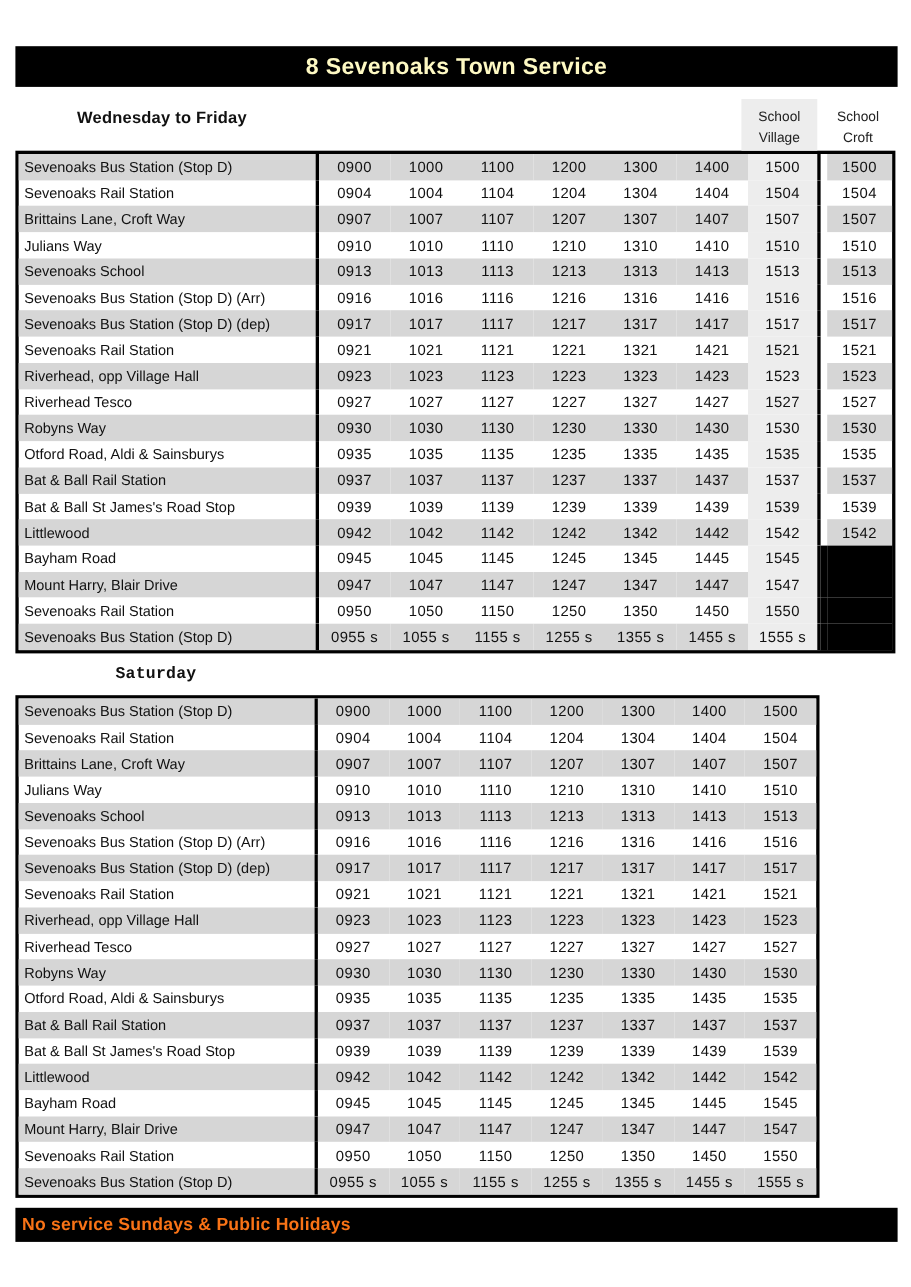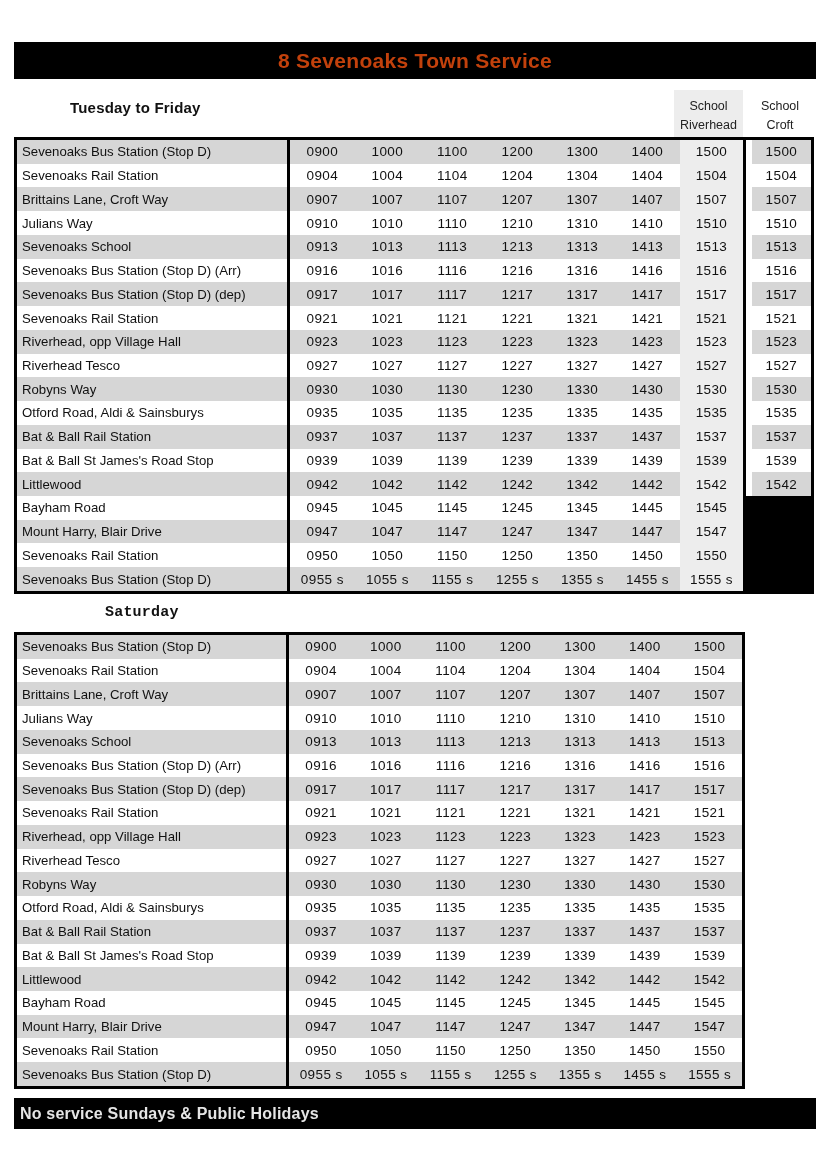--- a/index.html
+++ b/index.html
@@ -8,21 +8,21 @@
     width: 828px; height: 1170px;
     font-family: "Liberation Sans", sans-serif;
     color: #111111;
     overflow: hidden;
   }
   .page { position: relative; width: 828px; height: 1170px; background: #fff; }
   .content { position: absolute; left: 14px; top: 0; width: 802px; }
 
   .title-bar {
     margin-top: 42px; height: 37px; background: #000;
-    color: #c2410c; font-weight: bold; font-size: 21px; line-height: 37px;
+    color: #fef9c3; font-weight: bold; font-size: 21px; line-height: 37px;
     text-align: center; letter-spacing: 0.3px;
   }
 
   
   .mf-header { position: relative; height: 58px; }
   .mf-header .heading { position: absolute; left: 56px; top: 20px; }
   .heading { font-size: 15px; font-weight: bold; letter-spacing: 0.2px; }
   .sh-band { position: absolute; left: 660px; top: 11px; width: 69px; height: 47px; background: #ededed; }
   .col-label {
     position: absolute; bottom: 2px; text-align: center;
@@ -50,40 +50,40 @@
   .cell.gut { width: 6px; }
   .cell.sdc { width: 62px; justify-content: center; font-size: 13.5px; letter-spacing: 0.4px; }
 
   .row.odd .stop, .row.odd .t, .row.odd .sdc { background: #d6d6d6; }
   .row.ns .gut, .row.ns .sdc { background: #000; }
 
   .sat-heading { display: block; margin: 6px 0 7px 91px; line-height: 25px; font-family: Liberation Mono, monospace; }
 
   .footer-bar {
     margin-top: 9px; height: 31px; background: #000;
-    color: #e5e5e5; font-weight: bold; font-size: 16px; line-height: 31px;
+    color: #f97316; font-weight: bold; font-size: 16px; line-height: 31px;
     padding-left: 6px; letter-spacing: 0.2px;
   }
 </style>
 </head>
 <body>
 
 <div class="page">
   <div class="content">
 
     <div class="title-bar">
       <span>8 Sevenoaks Town Service</span>
     </div>
 
     <div class="mf-header">
-      <span class="heading">Tuesday to Friday</span>
+      <span class="heading">Wednesday to Friday</span>
       <div class="sh-band"></div>
       <div class="col-label sh">
         <span>School</span>
-        <span>Riverhead</span>
+        <span>Village</span>
       </div>
       <div class="col-label sd">
         <span>School</span>
         <span>Croft</span>
       </div>
     </div>
 
     <div class="ttable weekday" id="weekday-table">
         <div class="row odd">
           <div class="cell stop">Sevenoaks Bus Station (Stop D)</div>

